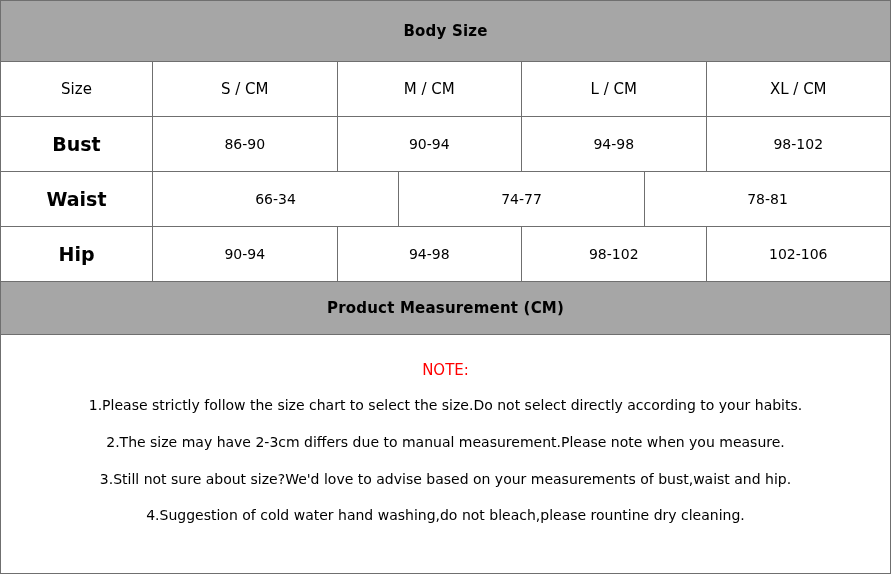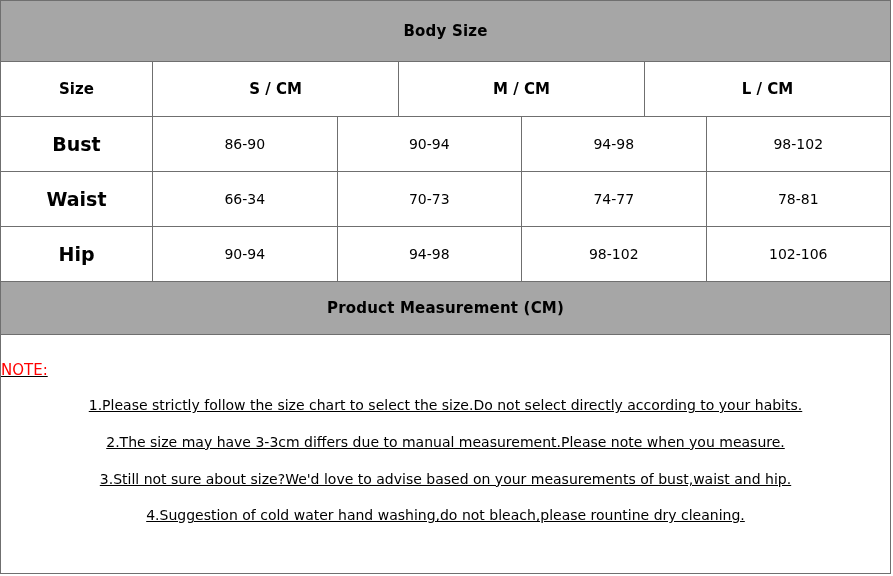--- a/index.html
+++ b/index.html
@@ -68,35 +68,35 @@
     width: 152px;
     flex: 0 0 152px;
     font-weight: bold;
     font-size: 19px;
   }
   .cell.value {
     flex: 1 1 0;
     text-align: right;
   }
   .cell.head {
-    font-weight: bold;
+    font-weight: normal;
     font-size: 15px;
   }
   #product-measurement-header {
     height: 53px;
     border-bottom: 1px solid #6f6f6f;
   }
   .notes {
     flex: 1 1 auto;
     padding: 26px 0 10px 0;
     display: flex;
     flex-direction: column;
+    align-items: center;
     justify-content: flex-start;
     box-sizing: border-box;
-    text-decoration: underline;
   }
   .note-title {
     color: #ff0000;
     font-size: 15px;
     margin-bottom: 18px;
   }
   .note-line {
     font-size: 14px;
     line-height: 1.2;
     margin-bottom: 20px;
@@ -116,34 +116,34 @@
     <span class="band-title">Body Size</span>
   </div>
 
   <div class="table">
 
     <div class="row header-row">
       <div class="cell label head">Size</div>
       <div class="cell value head">S / CM</div>
       <div class="cell value head">M / CM</div>
       <div class="cell value head">L / CM</div>
+      <div class="cell value head">XL / CM</div>
     </div>
 
     <div class="row data-row">
       <div class="cell label">Bust</div>
       <div class="cell value">86-90</div>
       <div class="cell value">90-94</div>
       <div class="cell value">94-98</div>
       <div class="cell value">98-102</div>
     </div>
 
     <div class="row data-row">
       <div class="cell label">Waist</div>
       <div class="cell value">66-34</div>
-      <div class="cell value">70-73</div>
       <div class="cell value">74-77</div>
       <div class="cell value">78-81</div>
     </div>
 
     <div class="row data-row">
       <div class="cell label">Hip</div>
       <div class="cell value">90-94</div>
       <div class="cell value">94-98</div>
       <div class="cell value">98-102</div>
       <div class="cell value">102-106</div>
@@ -151,18 +151,18 @@
 
   </div>
 
   <div class="band" id="product-measurement-header">
     <span class="band-title">Product Measurement (CM)</span>
   </div>
 
   <div class="notes">
     <div class="note-title">NOTE:</div>
     <div class="note-line">1.Please strictly follow the size chart to select the size.Do not select directly according to your habits.</div>
-    <div class="note-line">2.The size may have 3-3cm differs due to manual measurement.Please note when you measure.</div>
+    <div class="note-line">2.The size may have 2-3cm differs due to manual measurement.Please note when you measure.</div>
     <div class="note-line">3.Still not sure about size?We'd love to advise based on your measurements of bust,waist and hip.</div>
     <div class="note-line">4.Suggestion of cold water hand washing,do not bleach,please rountine dry cleaning.</div>
   </div>
 
 </div>
 
 </body></html>

